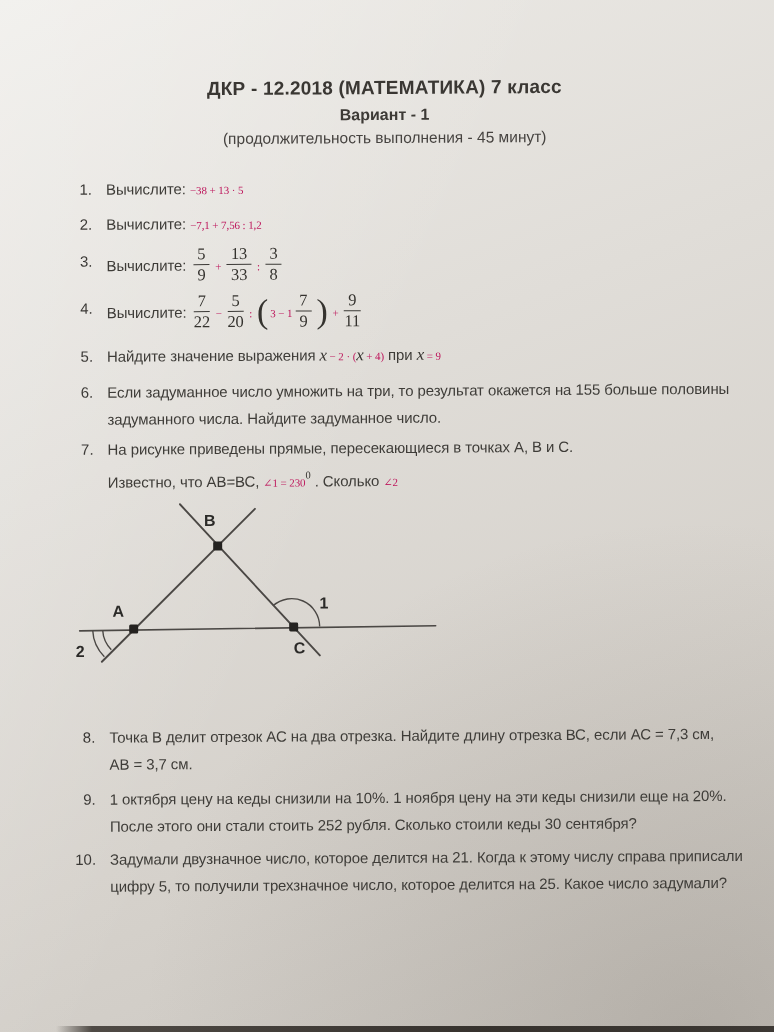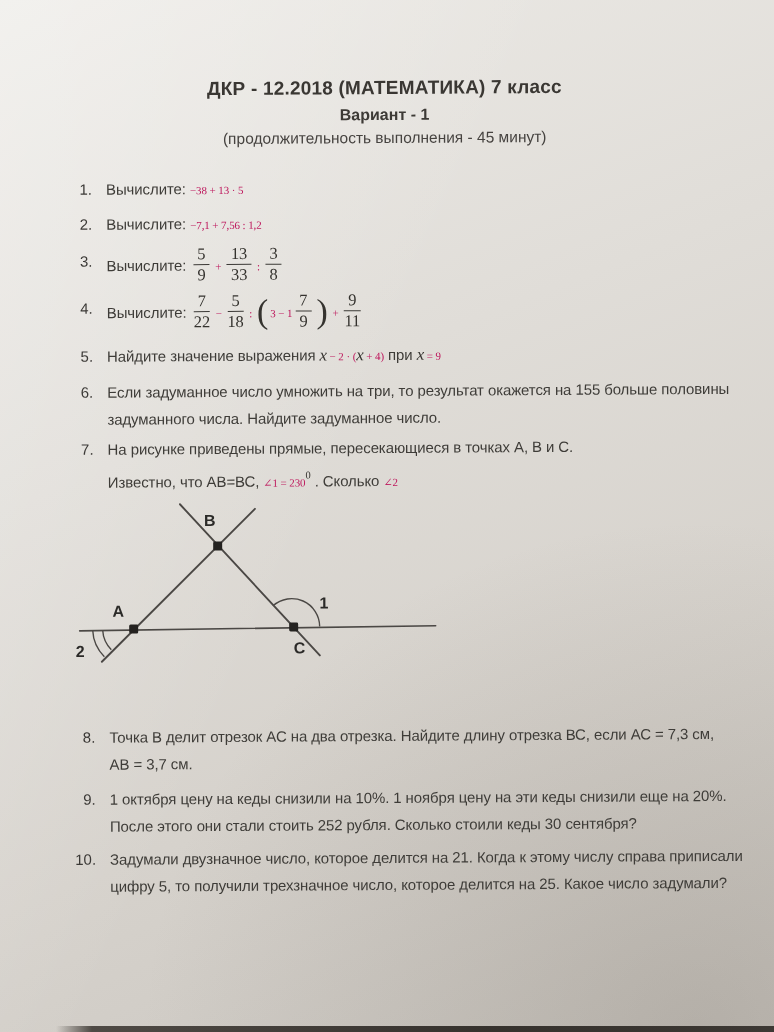--- a/index.html
+++ b/index.html
@@ -77,21 +77,21 @@
             <span class="fd">8</span>
           </span></div>
       </div>
       <div class="prob" style="margin-bottom: 9px;">
         <div class="prob-num">4.</div>
         <div class="prob-body"><span class="pt">Вычислите:  </span><span class="frac">
             <span class="fn">7</span>
             <span class="fd">22</span>
           </span><span class="m"> − </span><span class="frac">
             <span class="fn">5</span>
-            <span class="fd">18</span>
+            <span class="fd">20</span>
           </span><span class="m"> : </span><span class="bigp">(</span><span class="m">3 − 1</span><span class="frac">
             <span class="fn">7</span>
             <span class="fd">9</span>
           </span><span class="bigp">)</span><span class="m"> + </span><span class="frac">
             <span class="fn">9</span>
             <span class="fd">11</span>
           </span></div>
       </div>
       <div class="prob" style="margin-bottom: 7px;">
         <div class="prob-num">5.</div>

